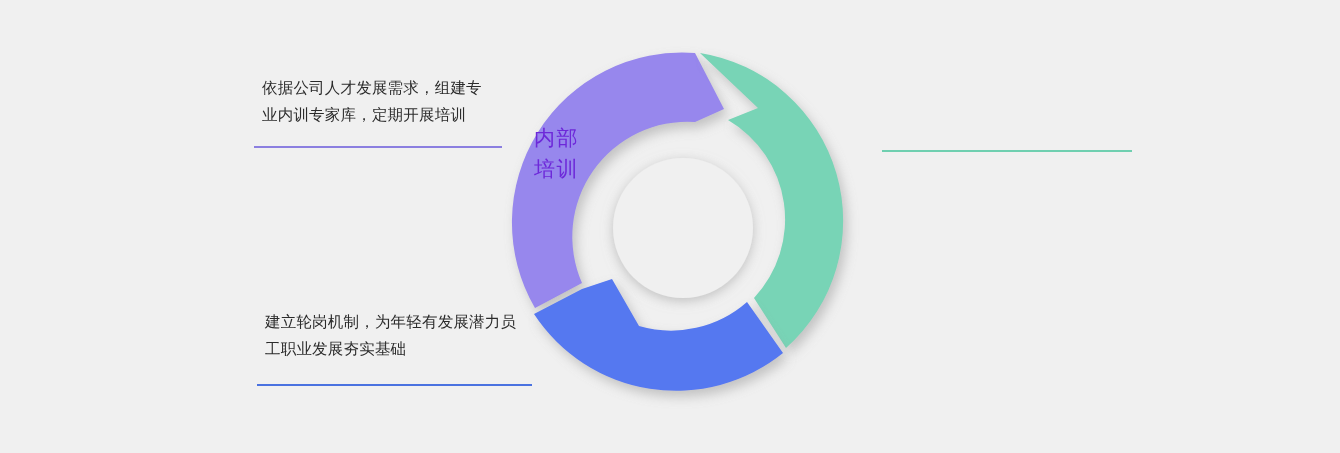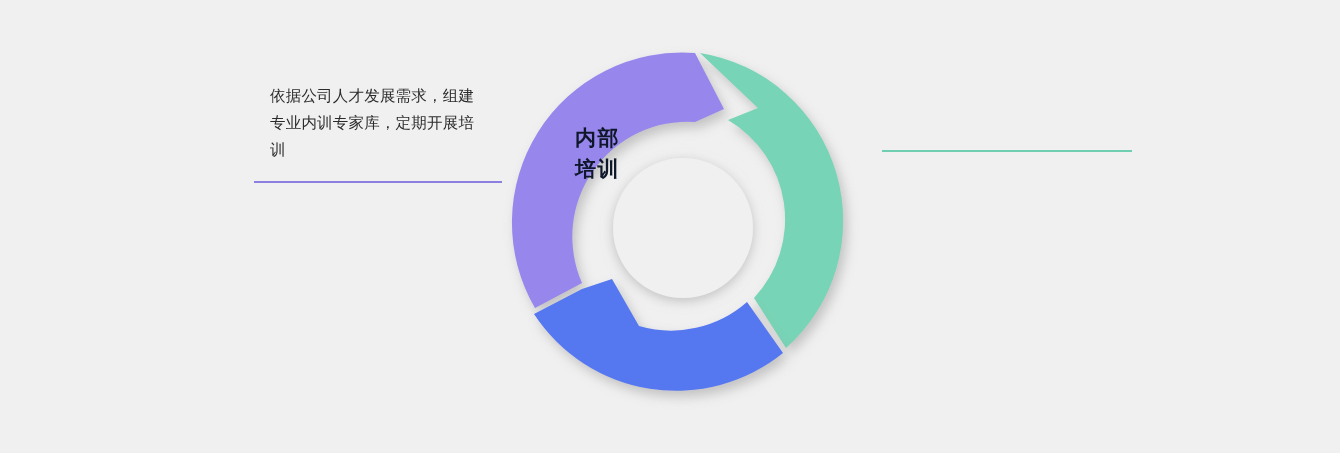--- a/index.html
+++ b/index.html
@@ -31,43 +31,43 @@
   }
   .cycle-svg {
     display: block;
     width: 376px;
     height: 386px;
   }
 
   
   .seg-label {
     position: absolute;
-    color: #0f172a;
+    color: #6d28d9;
     font-size: 21px;
     line-height: 31px;
     letter-spacing: 1.5px;
-    text-align: right;
+    text-align: left;
     white-space: pre-line;
-    font-weight: 700;
+    font-weight: 400;
     pointer-events: none;
   }
   .seg-label.purple { left: 534px; top: 122px; width: 86px; }
   .seg-label.green  { left: 757px; top: 151px; width: 86px; }
   .seg-label.blue   { left: 624px; top: 309px; width: 90px; }
 
   
   .callout {
     position: absolute;
     color: #2b2b2b;
     font-size: 15.5px;
     line-height: 27px;
     letter-spacing: 0.2px;
   }
   .callout p {
-    margin: 16px;
+    margin: 8px;
   }
   .rule {
     height: 0;
     border-top: 2px solid #8b7fe0;
     width: 100%;
   }
 
   .callout-tl { left: 254px; top: 66px; width: 248px; }
   .callout-tl .rule { margin-top: 18px; border-top-color: #8b7fe0; }
 
@@ -126,18 +126,22 @@
   <div class="seg-label purple">内部
 培训</div>
 
 
 
   <div class="callout callout-tl">
     <p>依据公司人才发展需求，组建专业内训专家库，定期开展培训</p>
     <div class="rule" style="border-top-color: rgb(139, 127, 224);"></div>
   </div>
 
+  <div class="callout callout-bl">
+    <p>建立轮岗机制，为年轻有发展潜力员工职业发展夯实基础</p>
+    <div class="rule" style="border-top-color: rgb(74, 114, 224);"></div>
+  </div>
 
   <div class="callout callout-r">
     <div class="rule" style="border-top-color: rgb(111, 207, 176);"></div>
   </div>
 
 </div>
 
 </body></html>

